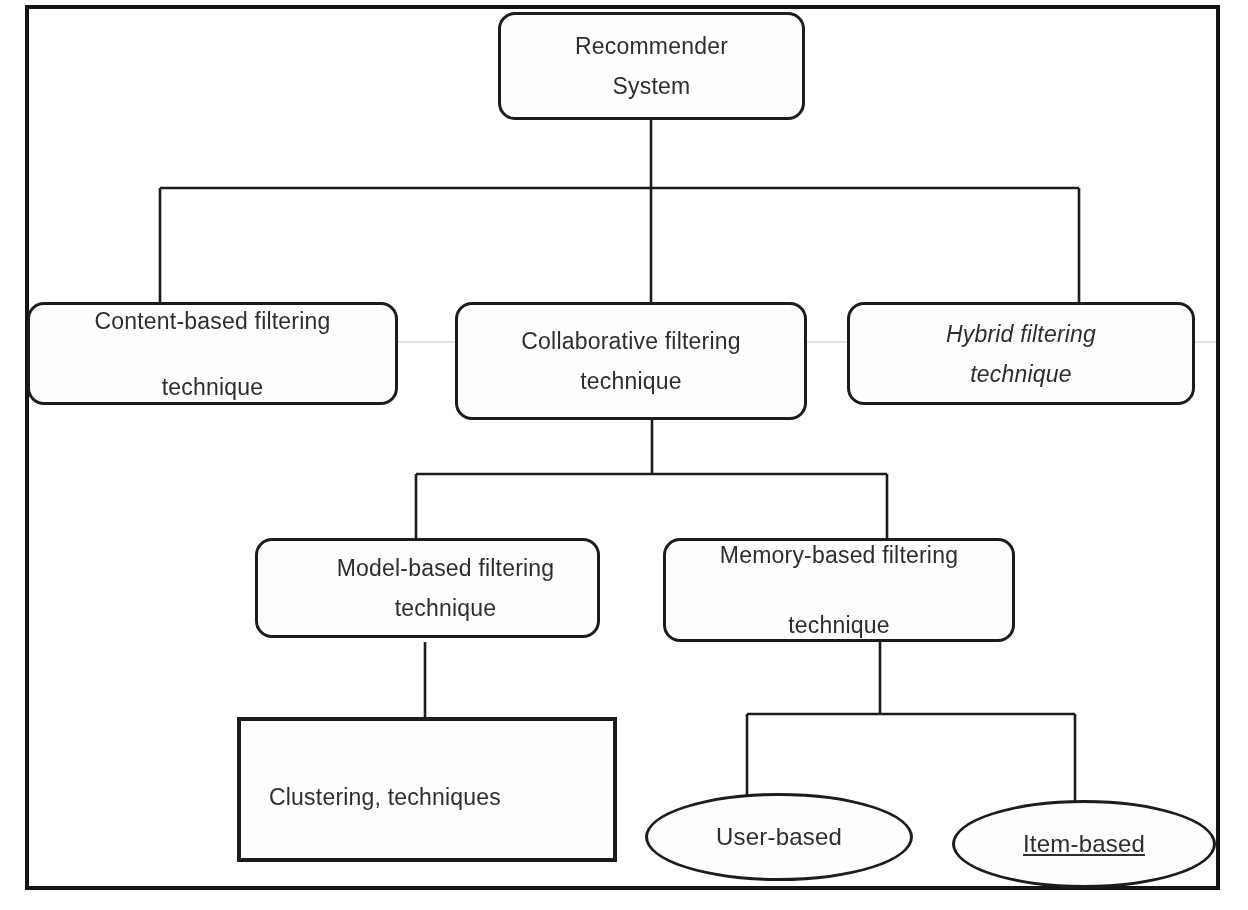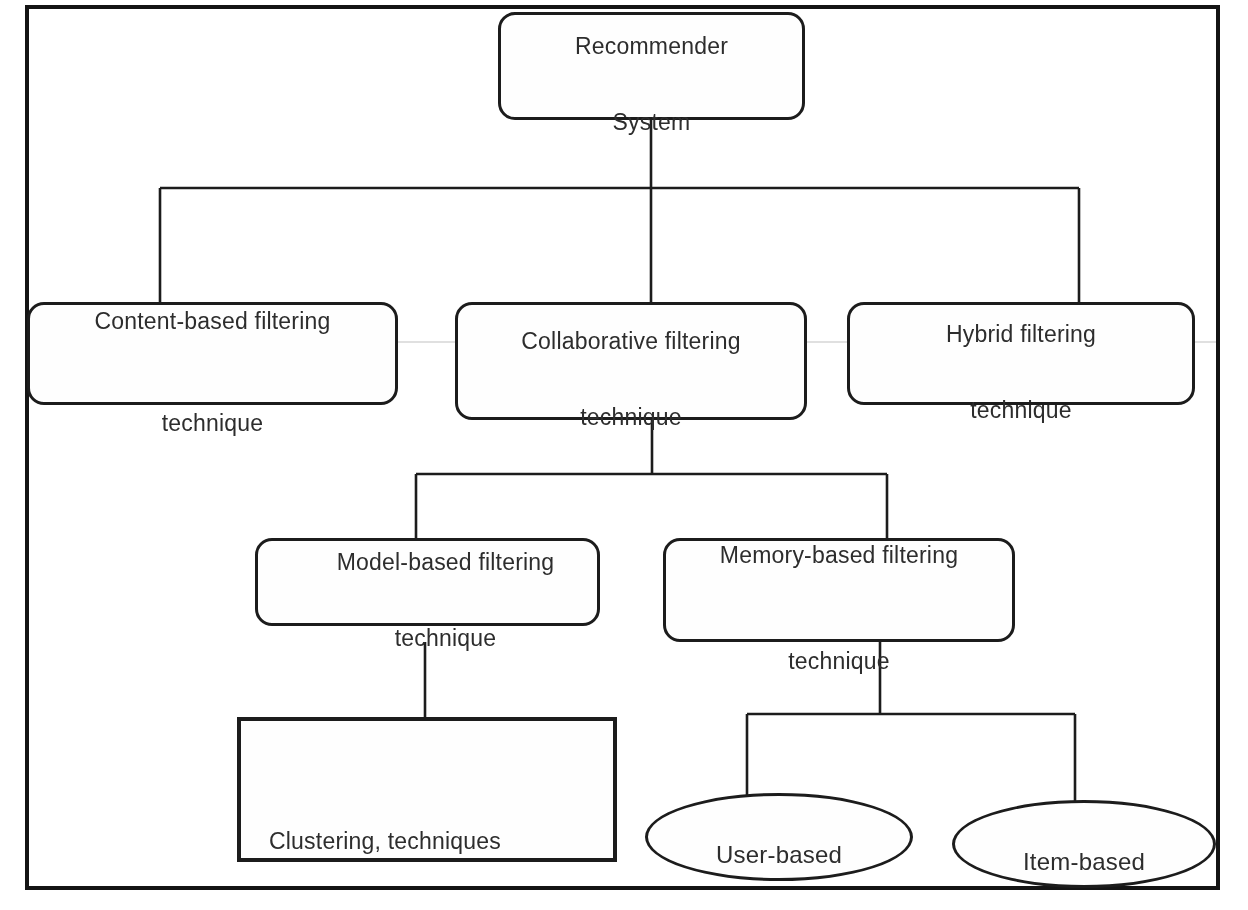--- a/index.html
+++ b/index.html
@@ -56,31 +56,31 @@
     line-height: 40px;
     letter-spacing: 0.2px;
   }
   .node.round {
     border-radius: 17px;
   }
   .node.sharp {
     border: 4px solid #1c1c1c;
     border-radius: 0;
     align-items: flex-start;
-    justify-content: flex-end;
+    justify-content: center;
     text-align: left;
     padding: 14px 10px 0 28px;
     line-height: 34px;
     font-size: 23px;
   }
   .node.ellipse {
     border-radius: 50%;
     font-size: 24px;
   }
-  .nl { display: block; margin-top: 36px; }
+  .nl { display: block; }
 </style>
 </head>
 <body>
 
 <div class="canvas">
 
   <div class="frame"></div>
   <div class="artifact-line"></div>
 
   <svg class="connectors" viewBox="0 0 1248 910" xmlns="http://www.w3.org/2000/svg">
@@ -114,40 +114,40 @@
   <div class="node round" style="left:27px; top:302px; width:371px; height:103px;gap:26px;">
     <span class="nl">Content-based filtering</span>
     <span class="nl">technique</span>
   </div>
 
   <div class="node round" style="left:455px; top:302px; width:352px; height:118px;">
     <span class="nl">Collaborative filtering</span>
     <span class="nl">technique</span>
   </div>
 
-  <div class="node round" style="left:847px; top:302px; width:348px; height:103px;">
+  <div class="node round" style="left:847px; top:302px; width:348px; height:103px;font-style:italic;">
     <span class="nl">Hybrid filtering</span>
     <span class="nl">technique</span>
   </div>
 
-  <div class="node round" style="left:255px; top:538px; width:345px; height:88px;padding-left:36px;">
+  <div class="node round" style="left:255px; top:538px; width:345px; height:100px;padding-left:36px;">
     <span class="nl">Model-based filtering</span>
     <span class="nl">technique</span>
   </div>
 
   <div class="node round" style="left:663px; top:538px; width:352px; height:104px;gap:30px;">
     <span class="nl">Memory-based filtering</span>
     <span class="nl">technique</span>
   </div>
 
   <div class="node sharp" style="left:237px; top:717px; width:380px; height:145px;">
     <span class="nl">Clustering, techniques</span>
   </div>
 
   <div class="node ellipse" style="left:645px; top:793px; width:268px; height:88px;">
     <span class="nl">User-based</span>
   </div>
 
-  <div class="node ellipse" style="left:952px; top:800px; width:264px; height:88px;">
+  <div class="node ellipse" style="left:952px; top:800px; width:264px; height:88px;text-decoration:underline;">
     <span class="nl">Item-based</span>
   </div>
 
 </div>
 
 </body></html>

